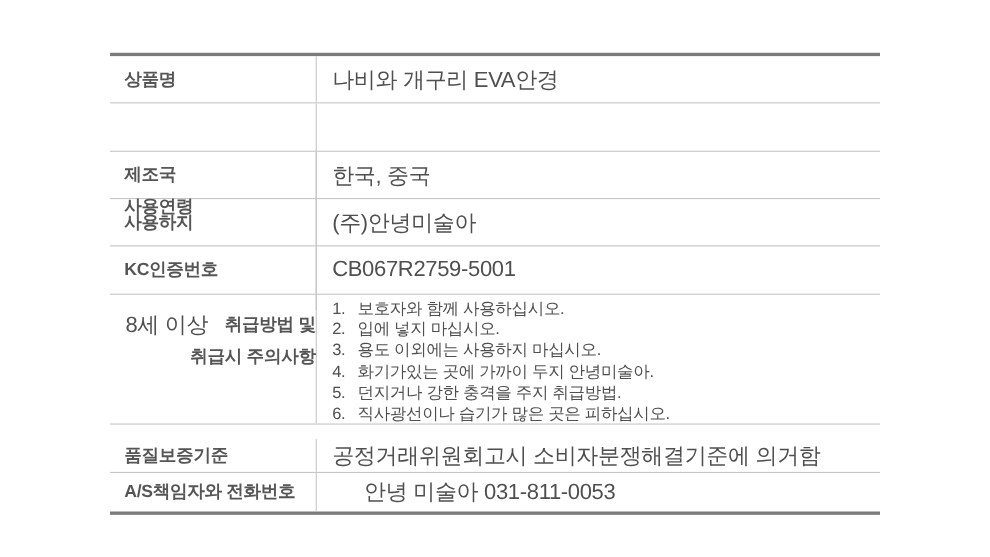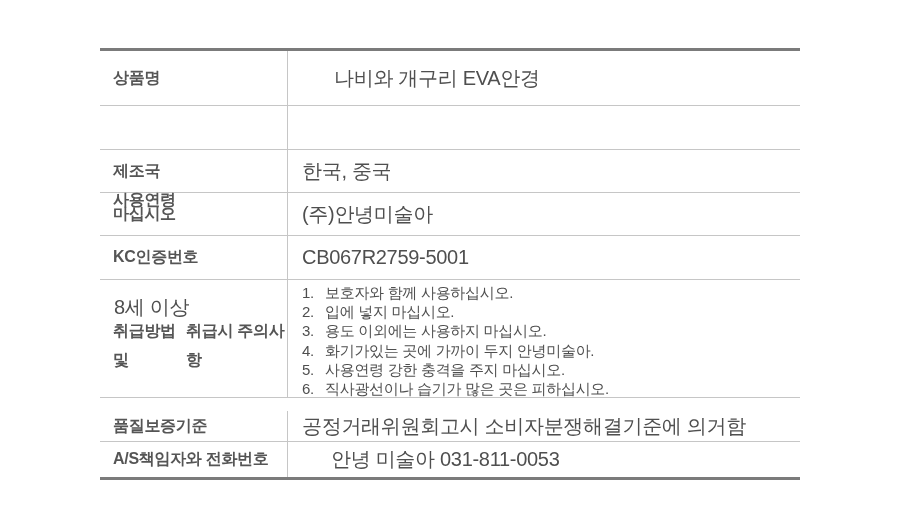--- a/index.html
+++ b/index.html
@@ -24,21 +24,21 @@
     width: 700px;
     border-top: 3px solid #7b7b7b;
     border-bottom: 3px solid #7b7b7b;
   }
   .row {
     display: flex;
     box-sizing: border-box;
     border-bottom: 1px solid #c6c6c6;
   }
   .row:last-child { border-bottom: none; }
-  .r1 { height: 55px; gap: 32px; }
+  .r1 { height: 43px; }
   .r2 { height: 44px; flex-direction: column; }
   .r3 { height: 43px; }
   .r4 { height: 43px; }
   .r5 { height: 44px; justify-content: flex-end; }
   .r6 { height: 118px; }
   .r7 { height: 31px; margin-top: 13px; }
   .r8 { height: 35px; gap: 29px; }
   .cell {
     box-sizing: border-box;
     display: flex;
@@ -56,22 +56,22 @@
   }
   .value {
     flex: 1;
     padding-left: 14px;
     font-size: 20px;
     color: #4f4f4f;
     letter-spacing: -0.3px;
   }
   
   .r6 .label {
-    flex-direction: row;
-    align-items: center;
+    flex-direction: column;
+    align-items: flex-end;
     justify-content: flex-start;
     padding-top: 13px;
     line-height: 29px;
   }
   .r6 .value {
     flex-direction: column;
     align-items: flex-start;
     justify-content: flex-start;
     padding-top: 3px;
     font-size: 15px;
@@ -98,21 +98,21 @@
       <div class="cell label">사용연령</div>
       <div class="cell value">8세 이상</div>
     </div>
 
     <div class="row r3">
       <div class="cell label">제조국</div>
       <div class="cell value">한국, 중국</div>
     </div>
 
     <div class="row r4">
-      <div class="cell label">마십시오</div>
+      <div class="cell label">사용하지</div>
       <div class="cell value">(주)안녕미술아</div>
     </div>
 
     <div class="row r5">
       <div class="cell label">KC인증번호</div>
       <div class="cell value">CB067R2759-5001</div>
     </div>
 
     <div class="row r6">
       <div class="cell label">
@@ -131,21 +131,21 @@
         <div class="list-item">
           <span class="num">3.</span>
           <span class="txt">용도 이외에는 사용하지 마십시오.</span>
         </div>
         <div class="list-item">
           <span class="num">4.</span>
           <span class="txt">화기가있는 곳에 가까이 두지 안녕미술아.</span>
         </div>
         <div class="list-item">
           <span class="num">5.</span>
-          <span class="txt">사용연령 강한 충격을 주지 마십시오.</span>
+          <span class="txt">던지거나 강한 충격을 주지 취급방법.</span>
         </div>
         <div class="list-item">
           <span class="num">6.</span>
           <span class="txt">직사광선이나 습기가 많은 곳은 피하십시오.</span>
         </div>
       </div>
     </div>
 
     <div class="row r7">
       <div class="cell label">품질보증기준</div>

